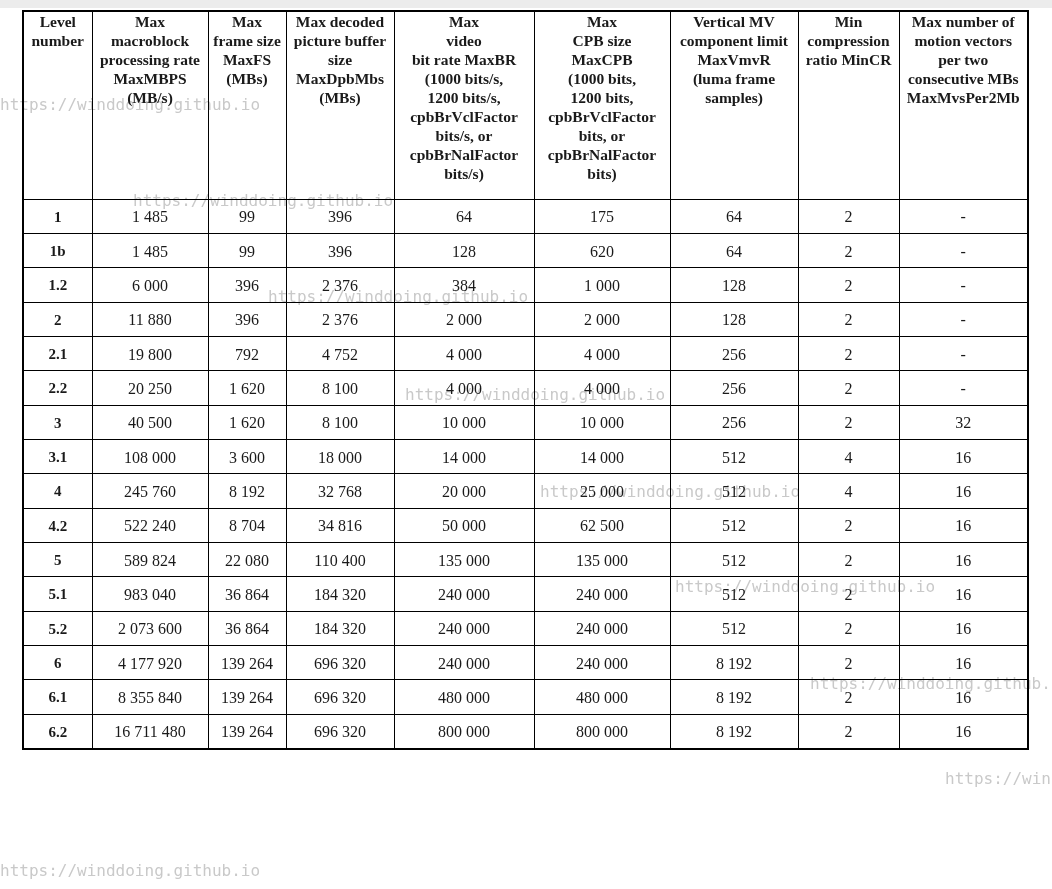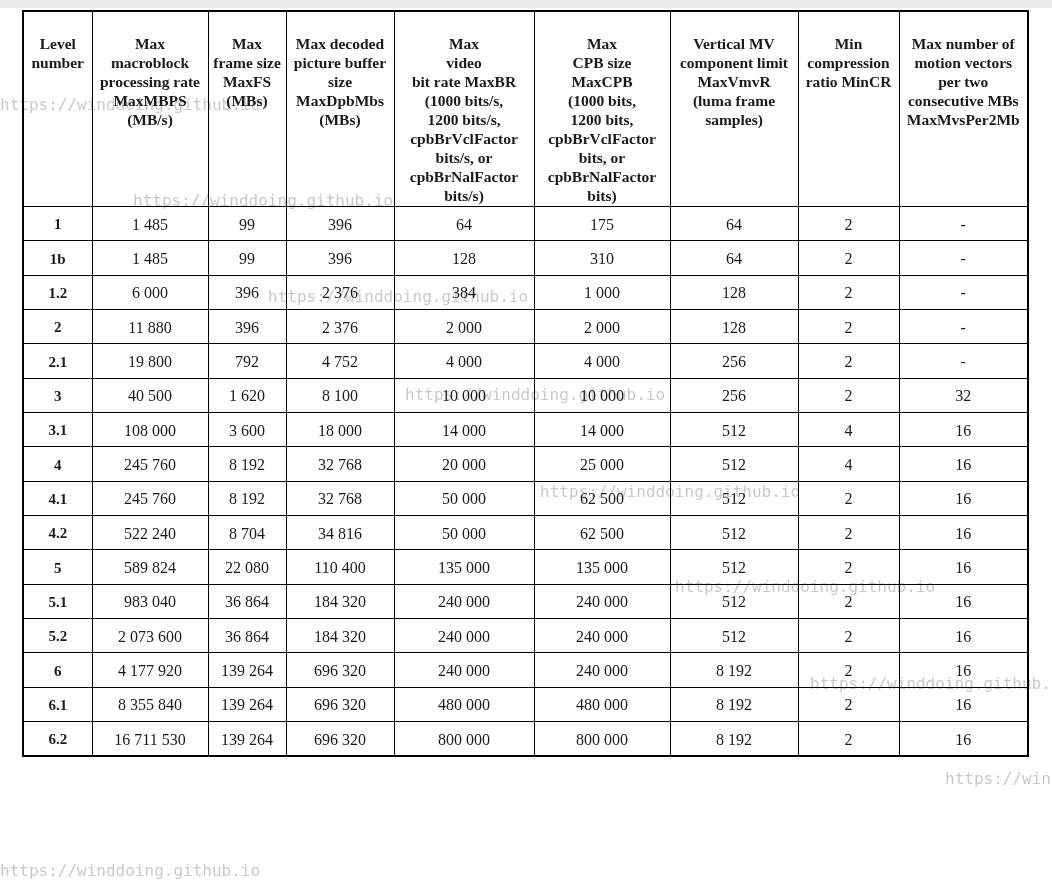--- a/index.html
+++ b/index.html
@@ -51,21 +51,21 @@
     overflow: hidden;
   }
   .limits-table {
     border: 2px solid #000;
   }
   .limits-table thead tr {
     height: 188px;
   }
   .limits-table th {
     vertical-align: top;
-    padding-top: 22px;
+    padding-top: 0;
     font-weight: bold;
     font-size: 15.5px;
     line-height: 19px;
     white-space: pre-line;
   }
   .limits-table tbody tr {
     height: 34.35px;
   }
   .limits-table td {
     vertical-align: middle;
@@ -169,21 +169,21 @@
         <td>64</td>
         <td>2</td>
         <td>-</td>
       </tr>
       <tr>
         <td class="level">1b</td>
         <td>1 485</td>
         <td>99</td>
         <td>396</td>
         <td>128</td>
-        <td>310</td>
+        <td>620</td>
         <td>64</td>
         <td>2</td>
         <td>-</td>
       </tr>
       <tr>
         <td class="level">1.2</td>
         <td>6 000</td>
         <td>396</td>
         <td>2 376</td>
         <td>384</td>
@@ -208,20 +208,31 @@
         <td>19 800</td>
         <td>792</td>
         <td>4 752</td>
         <td>4 000</td>
         <td>4 000</td>
         <td>256</td>
         <td>2</td>
         <td>-</td>
       </tr>
       <tr>
+        <td class="level">2.2</td>
+        <td>20 250</td>
+        <td>1 620</td>
+        <td>8 100</td>
+        <td>4 000</td>
+        <td>4 000</td>
+        <td>256</td>
+        <td>2</td>
+        <td>-</td>
+      </tr>
+      <tr>
         <td class="level">3</td>
         <td>40 500</td>
         <td>1 620</td>
         <td>8 100</td>
         <td>10 000</td>
         <td>10 000</td>
         <td>256</td>
         <td>2</td>
         <td>32</td>
       </tr>
@@ -241,31 +252,20 @@
         <td>245 760</td>
         <td>8 192</td>
         <td>32 768</td>
         <td>20 000</td>
         <td>25 000</td>
         <td>512</td>
         <td>4</td>
         <td>16</td>
       </tr>
       <tr>
-        <td class="level">4.1</td>
-        <td>245 760</td>
-        <td>8 192</td>
-        <td>32 768</td>
-        <td>50 000</td>
-        <td>62 500</td>
-        <td>512</td>
-        <td>2</td>
-        <td>16</td>
-      </tr>
-      <tr>
         <td class="level">4.2</td>
         <td>522 240</td>
         <td>8 704</td>
         <td>34 816</td>
         <td>50 000</td>
         <td>62 500</td>
         <td>512</td>
         <td>2</td>
         <td>16</td>
       </tr>
@@ -319,21 +319,21 @@
         <td>139 264</td>
         <td>696 320</td>
         <td>480 000</td>
         <td>480 000</td>
         <td>8 192</td>
         <td>2</td>
         <td>16</td>
       </tr>
       <tr>
         <td class="level">6.2</td>
-        <td>16 711 530</td>
+        <td>16 711 480</td>
         <td>139 264</td>
         <td>696 320</td>
         <td>800 000</td>
         <td>800 000</td>
         <td>8 192</td>
         <td>2</td>
         <td>16</td>
       </tr>
     </tbody>
 </table>

